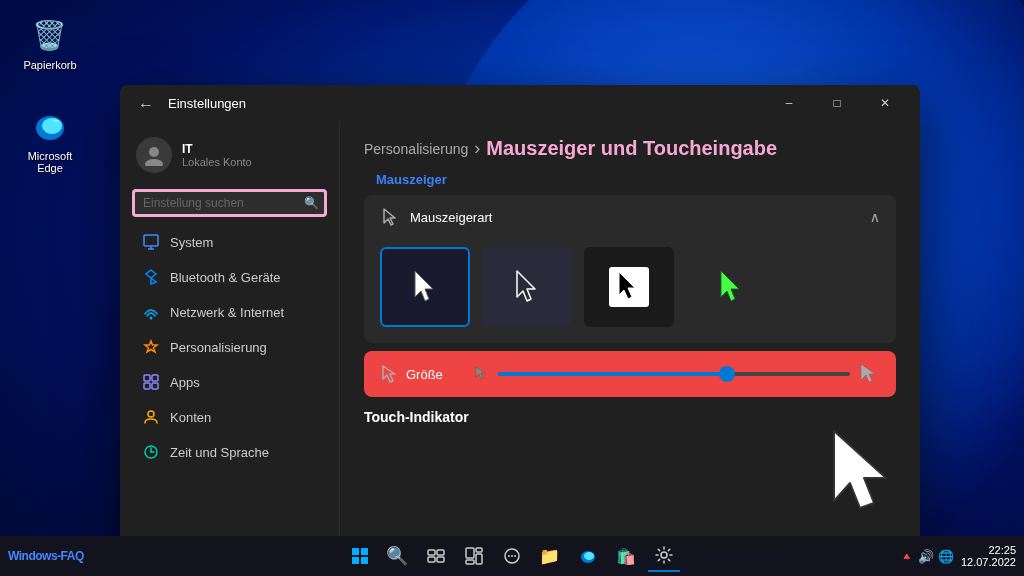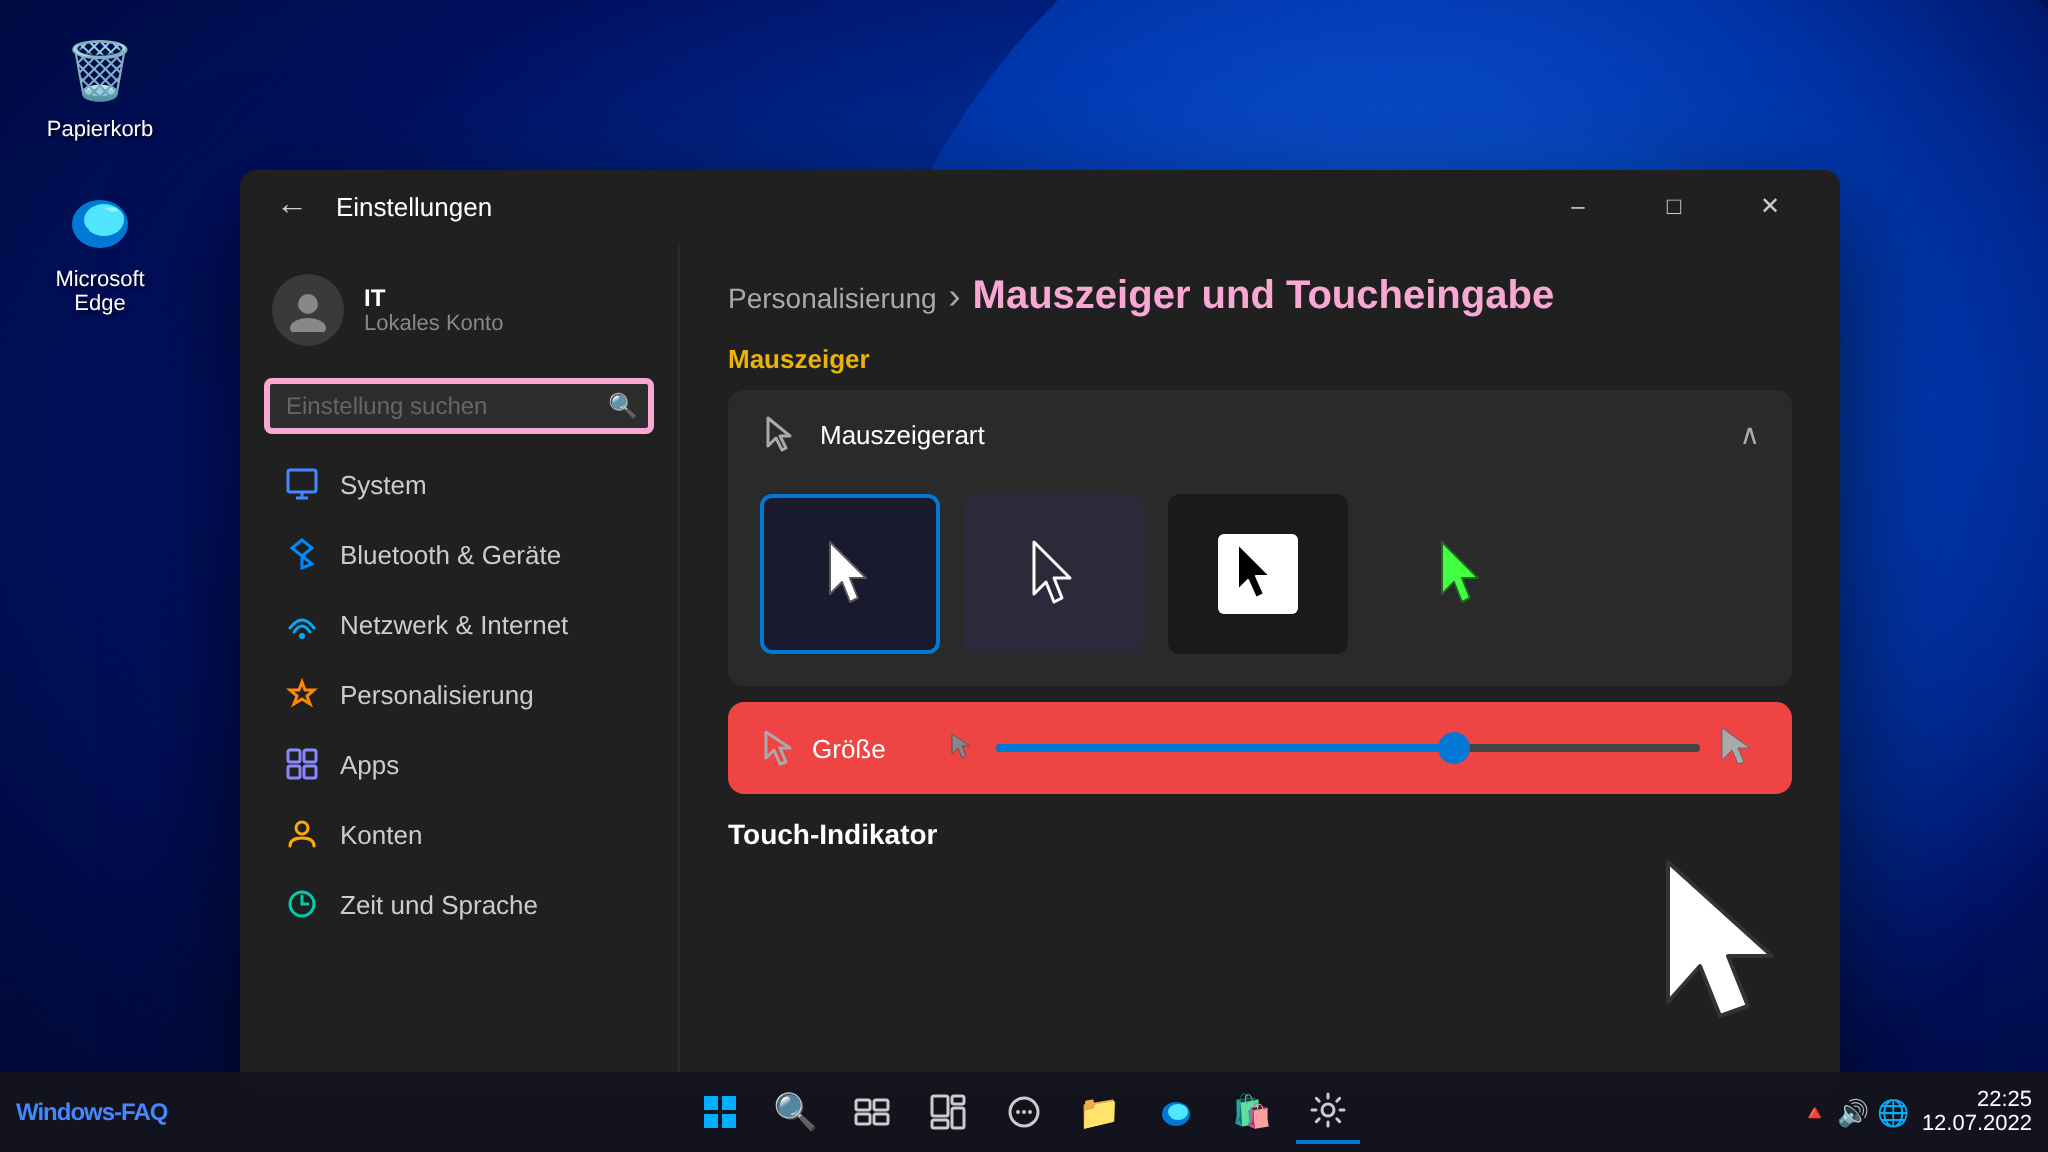--- a/index.html
+++ b/index.html
@@ -331,24 +331,24 @@
       font-weight: 600;
       color: #f9a8d4;
     }
 
     .breadcrumb-separator {
       color: #aaa;
       font-size: 18px;
     }
 
     .section-title {
-      color: #eab308;
+      color: #3b82f6;
       font-size: 13px;
       font-weight: 600;
-      margin: 12px 0 8px;
+      margin: 12px 12px 8px;
     }
 
     
     .cursor-section {
       background: #2a2a2a;
       border-radius: 8px;
       padding: 0;
       margin-bottom: 8px;
     }
 
@@ -518,21 +518,21 @@
 
 <div class="desktop">
   <div class="wallpaper-swirl"></div>
   <div class="wallpaper-swirl2"></div>
 
   <div class="desktop-icon" style="top:15px;left:15px">
     <div class="icon-img">🗑️</div>
     <span class="icon-label">Papierkorb</span>
   </div>
 
-  <div class="desktop-icon" style="top:90px;left:15px">
+  <div class="desktop-icon" style="top:106px;left:15px">
     <div class="icon-img">
       <svg width="36" height="36" viewBox="0 0 36 36">
         <ellipse cx="18" cy="20" rx="14" ry="12" fill="#0078d4"></ellipse>
         <ellipse cx="20" cy="18" rx="10" ry="8" fill="#50e6ff"></ellipse>
         <path d="M8 22 Q10 32 22 30 Q14 28 12 22 Z" fill="#0078d4"></path>
         <path d="M24 14 Q30 12 30 18 Q28 10 20 12 Z" fill="#fff" opacity="0.4"></path>
       </svg>
     </div>
     <span class="icon-label">Microsoft Edge</span>
   </div>

